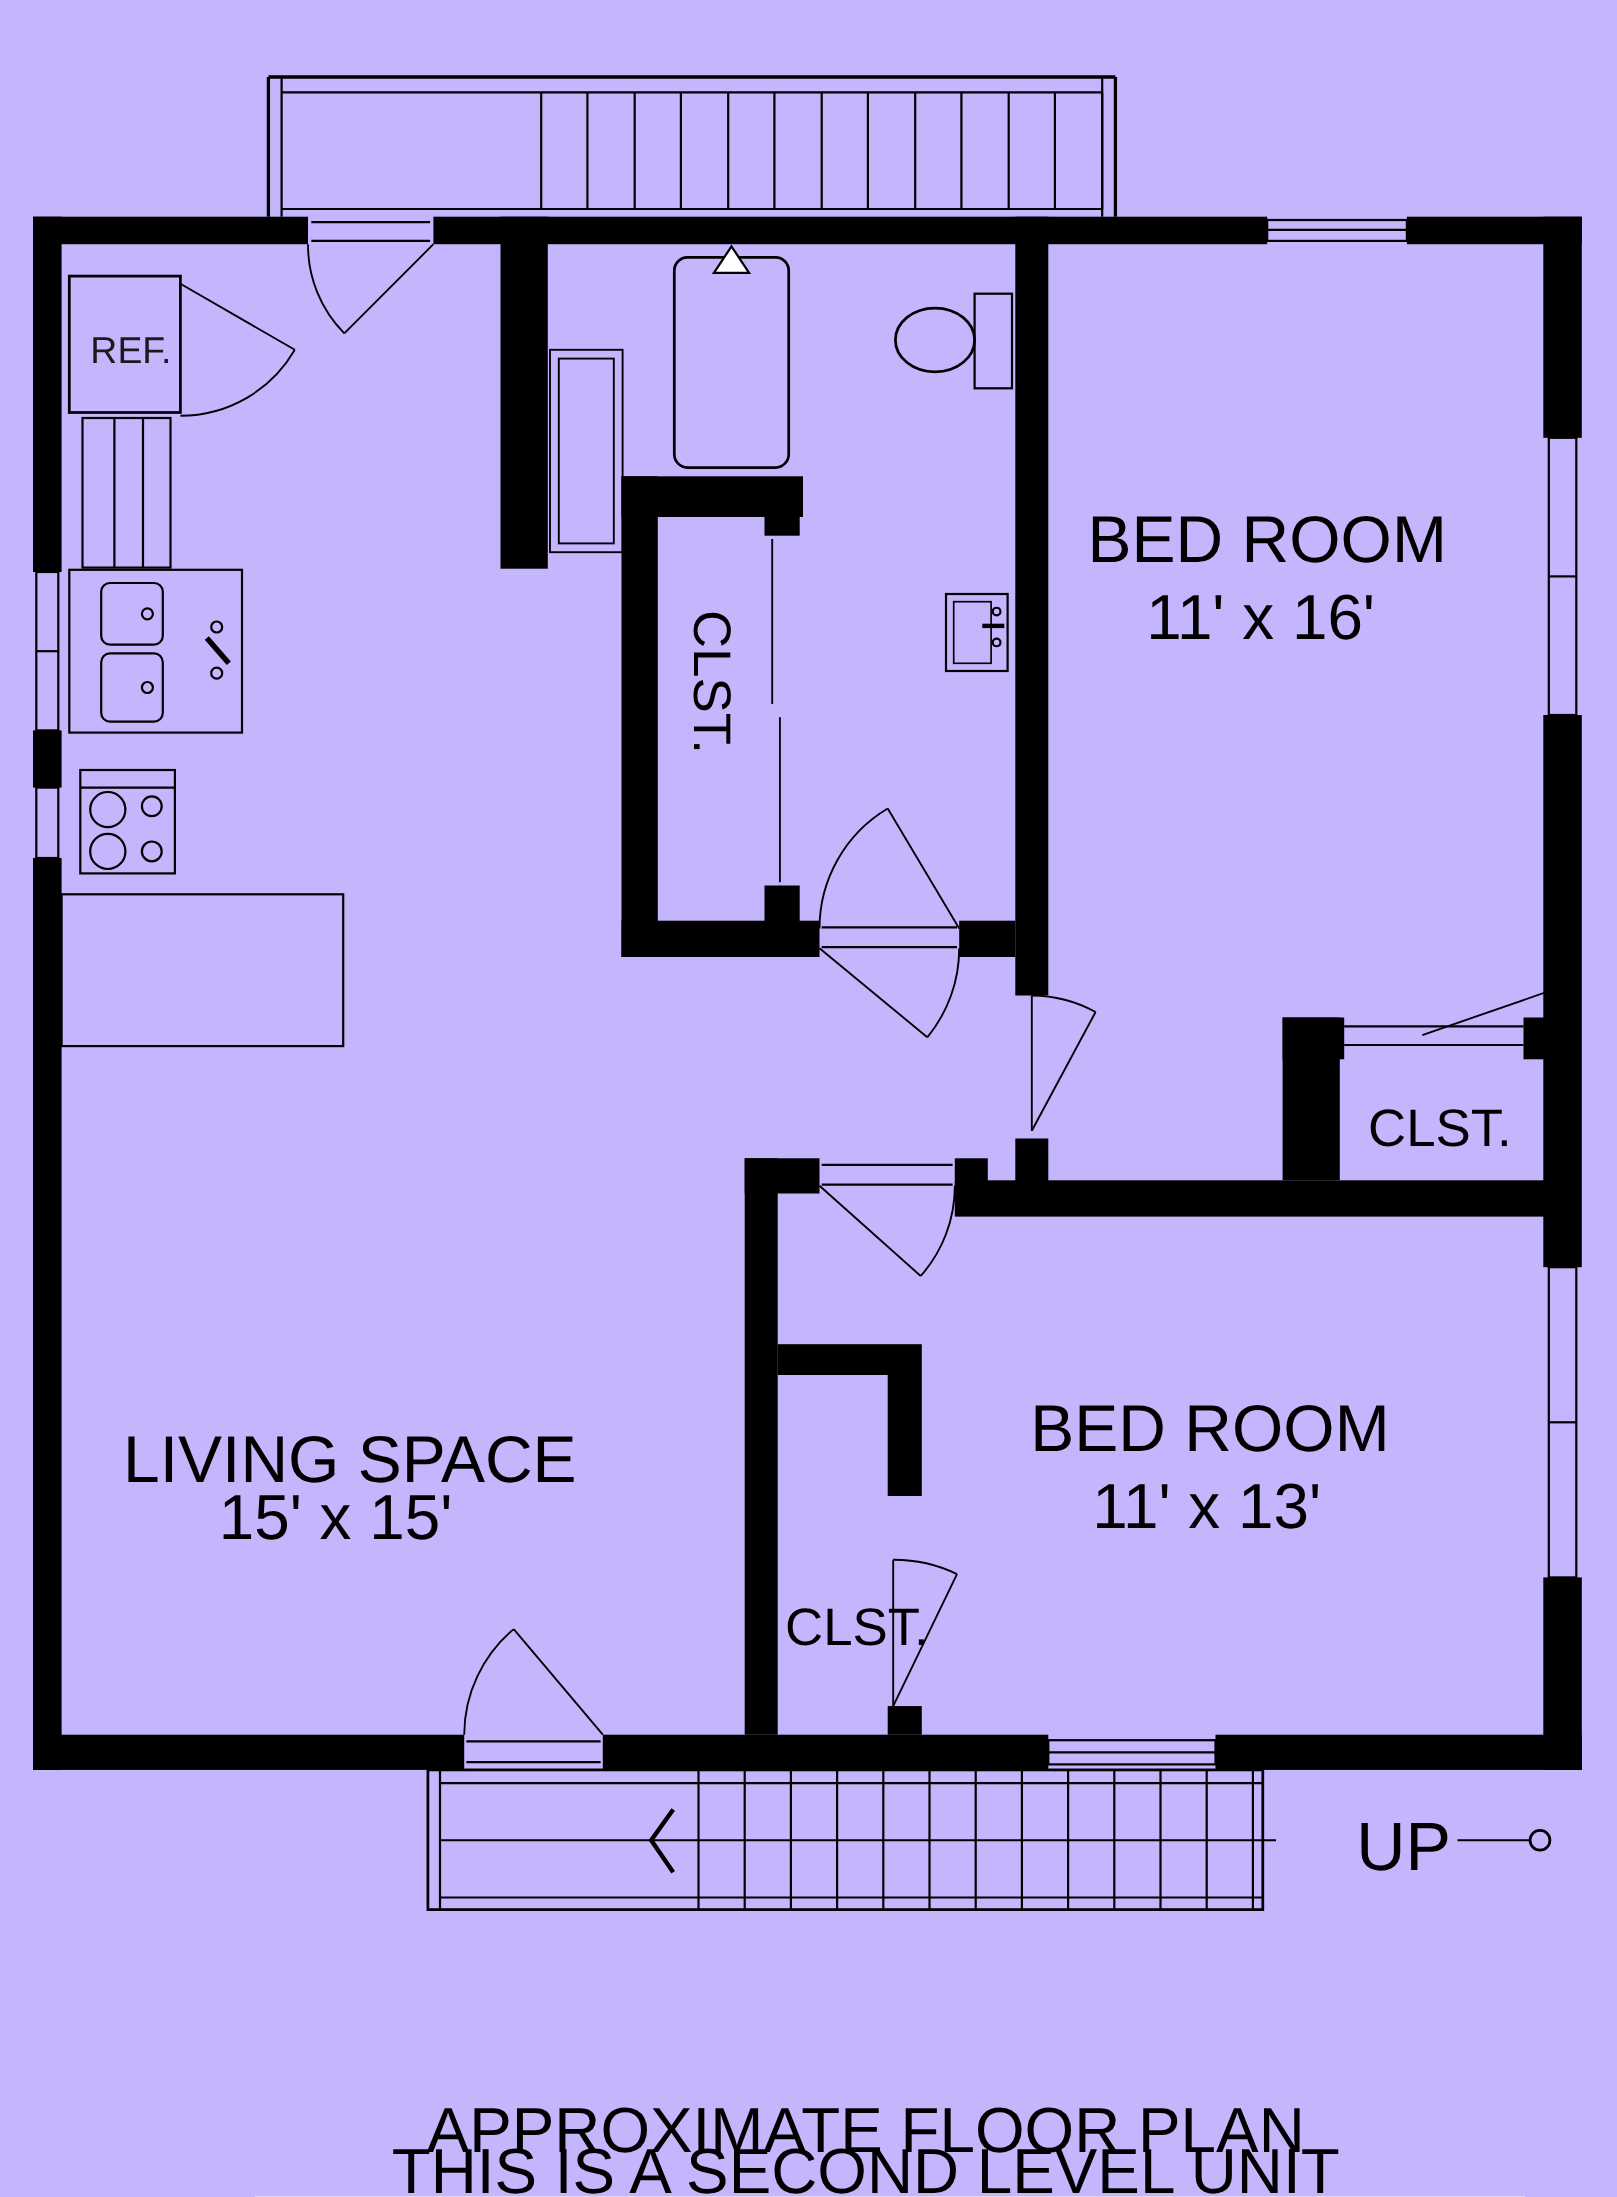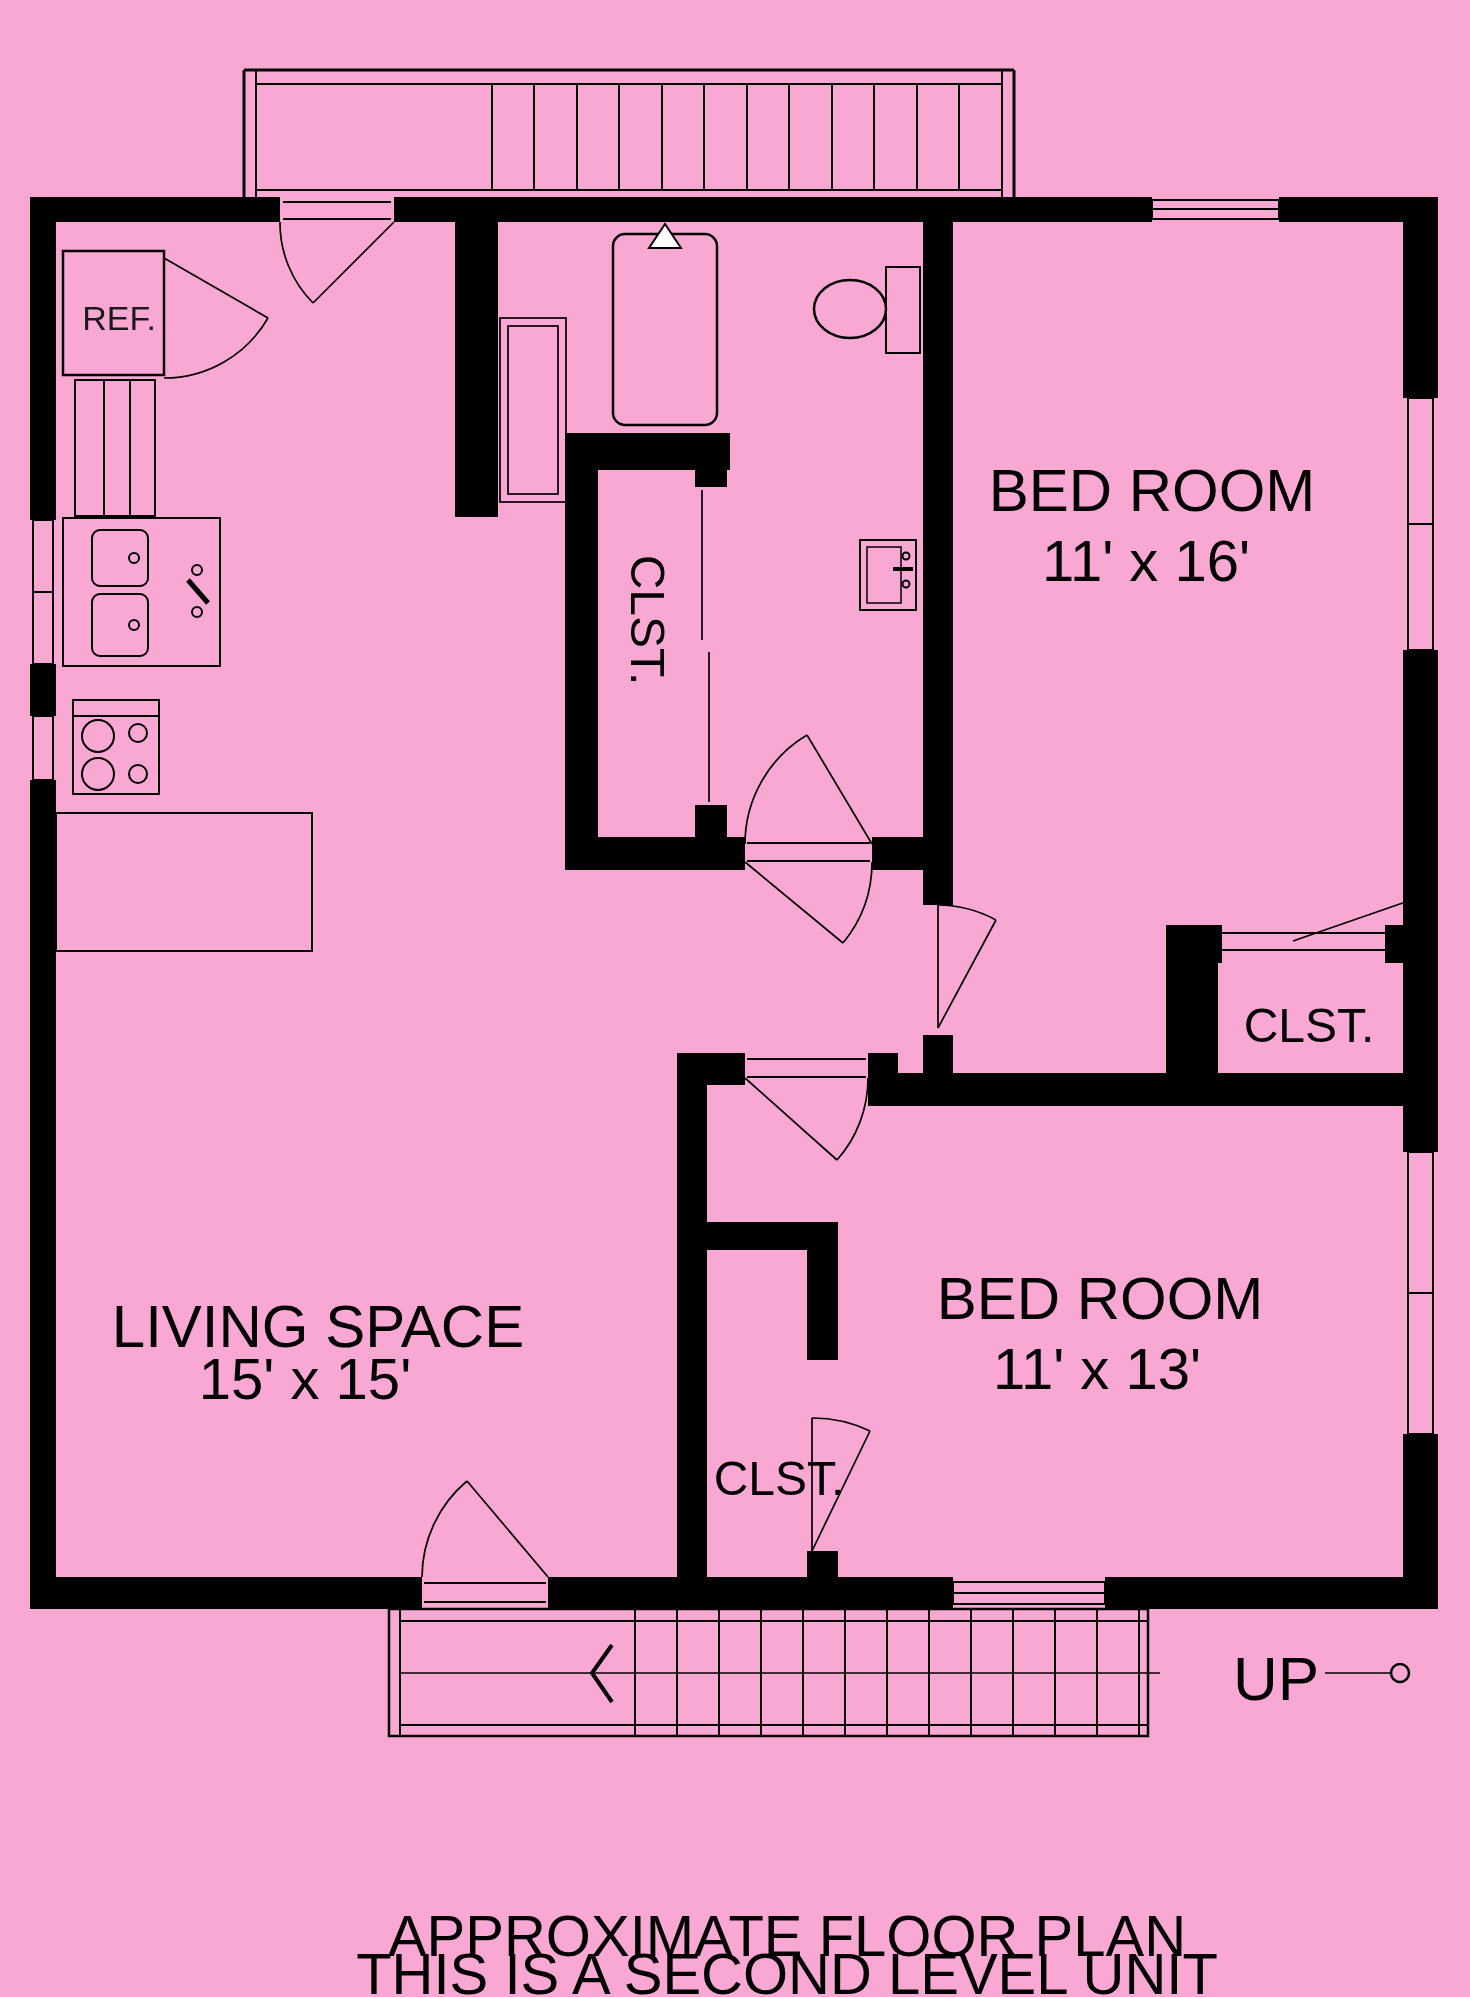--- a/index.html
+++ b/index.html
@@ -1,19 +1,19 @@
 <!DOCTYPE html>
 <html><head>
 <meta charset="utf-8">
 <style>
   html,body{margin:0;padding:0;background:#fff;}
   .stage{
     position:relative;
     width:1470px;height:1997px;
-    background:#f9a8d4;
+    background:#c4b5fd;
     font-family:"Liberation Sans", sans-serif;
     overflow:hidden;
   }
   svg{position:absolute;left:0;top:0;}
   .room-label{font-size:60px;fill:#000;}
   .dim-label{font-size:58px;fill:#000;}
   .clst-label{font-size:48px;fill:#000;}
   .ref-label{font-size:34px;fill:#1a1a1a;}
   .up-label{font-size:62px;fill:#000;}
   .footer-label{font-size:58px;fill:#000;}

